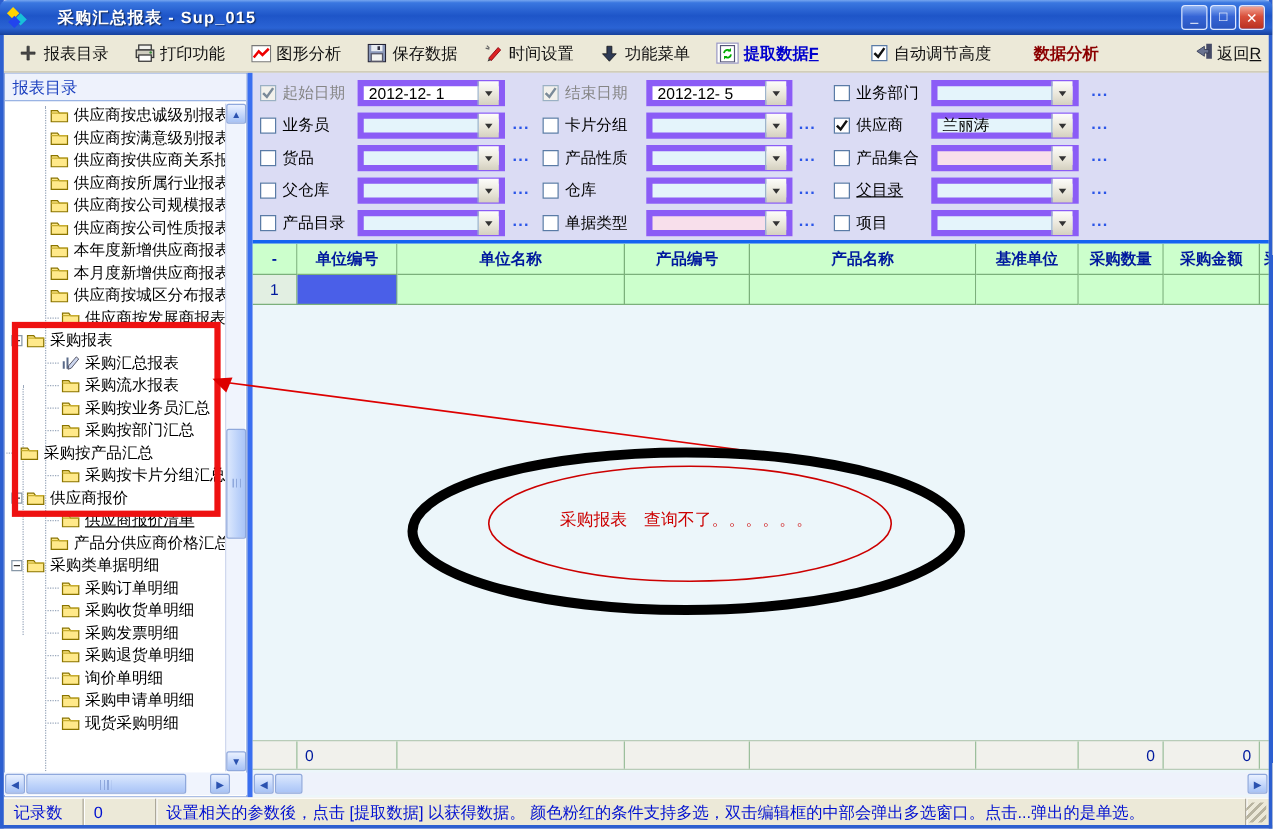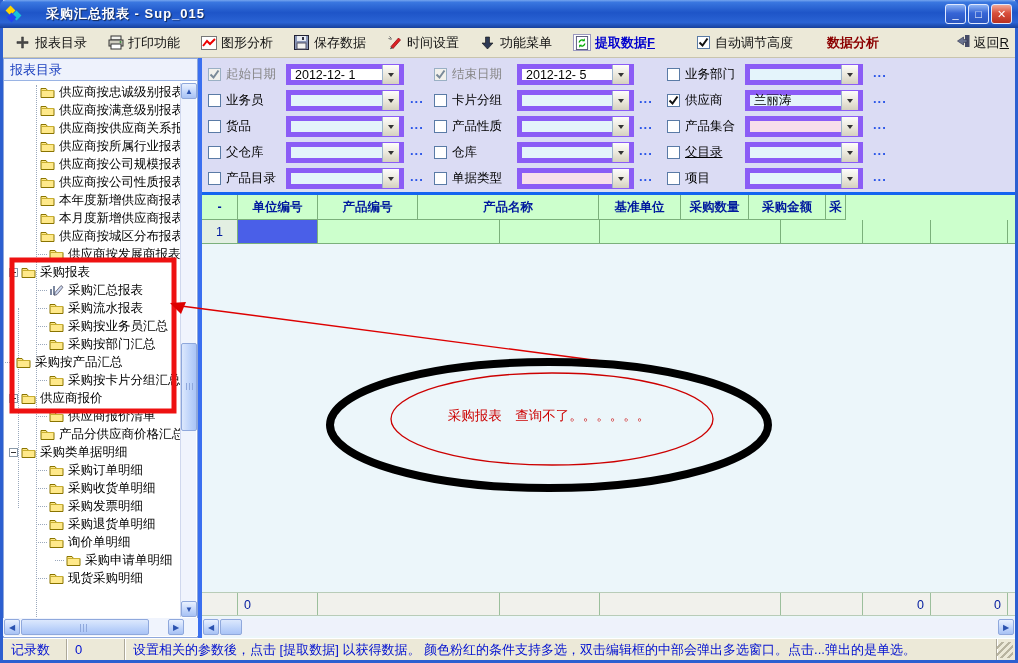--- a/index.html
+++ b/index.html
@@ -415,21 +415,21 @@
         <div class="trow" style="padding-left: 4px;">
           <span class="expander"></span>
           <span class="tico">
             <svg width="15" height="12" viewBox="0 0 15 12">
               <path d="M1 2.5h5l1.5 2H14v7H1z" fill="#ffe98a" stroke="#8a7400"></path>
               <path d="M1 4.5h13" stroke="#c8ae30"></path>
             </svg>
           </span>
           <span class="tlabel">供应商报价</span>
         </div>
-        <div class="trow" style="padding-left: 33px;">
+        <div class="trow" style="padding-left: 33px; text-decoration: underline;">
           <span class="stub"></span>
           <span class="tico">
             <svg width="15" height="12" viewBox="0 0 15 12">
               <path d="M1 2.5h5l1.5 2H14v7H1z" fill="#ffe98a" stroke="#8a7400"></path>
               <path d="M1 4.5h13" stroke="#c8ae30"></path>
             </svg>
           </span>
           <span class="tlabel">供应商报价清单</span>
         </div>
         <div class="trow" style="padding-left: 33px;">
@@ -495,21 +495,21 @@
         <div class="trow" style="padding-left: 33px;">
           <span class="stub"></span>
           <span class="tico">
             <svg width="15" height="12" viewBox="0 0 15 12">
               <path d="M1 2.5h5l1.5 2H14v7H1z" fill="#ffe98a" stroke="#8a7400"></path>
               <path d="M1 4.5h13" stroke="#c8ae30"></path>
             </svg>
           </span>
           <span class="tlabel">询价单明细</span>
         </div>
-        <div class="trow" style="padding-left: 50px; text-align: center;">
+        <div class="trow" style="padding-left: 33px; text-align: center;">
           <span class="stub"></span>
           <span class="tico">
             <svg width="15" height="12" viewBox="0 0 15 12">
               <path d="M1 2.5h5l1.5 2H14v7H1z" fill="#ffe98a" stroke="#8a7400"></path>
               <path d="M1 4.5h13" stroke="#c8ae30"></path>
             </svg>
           </span>
           <span class="tlabel">采购申请单明细</span>
         </div>
         <div class="trow" style="padding-left: 33px;">
@@ -716,20 +716,21 @@
           <span class="cbtn">
             <span class="tri"></span>
           </span>
         </div>
         <span class="dots" style="left: 671px; top: 111px;">...</span>
       </div>
     <div class="blueline"></div>
     <div class="ghead" id="ghead">
         <div class="gh-cell" style="width: 36px;">-</div>
         <div class="gh-cell" style="width: 80px;">单位编号</div>
+        <div class="gh-cell" style="width: 182px;">单位名称</div>
         <div class="gh-cell" style="width: 100px;">产品编号</div>
         <div class="gh-cell" style="width: 181px;">产品名称</div>
         <div class="gh-cell" style="width: 82px;">基准单位</div>
         <div class="gh-cell" style="width: 68px;">采购数量</div>
         <div class="gh-cell" style="width: 77px;">采购金额</div>
         <div class="gh-cell" style="width: 20px;">采</div>
       </div>
     <div class="grow" id="grow">
         <div class="gr-cell num" style="width: 36px;">1</div>
         <div class="gr-cell sel" style="width: 80px;"></div>

